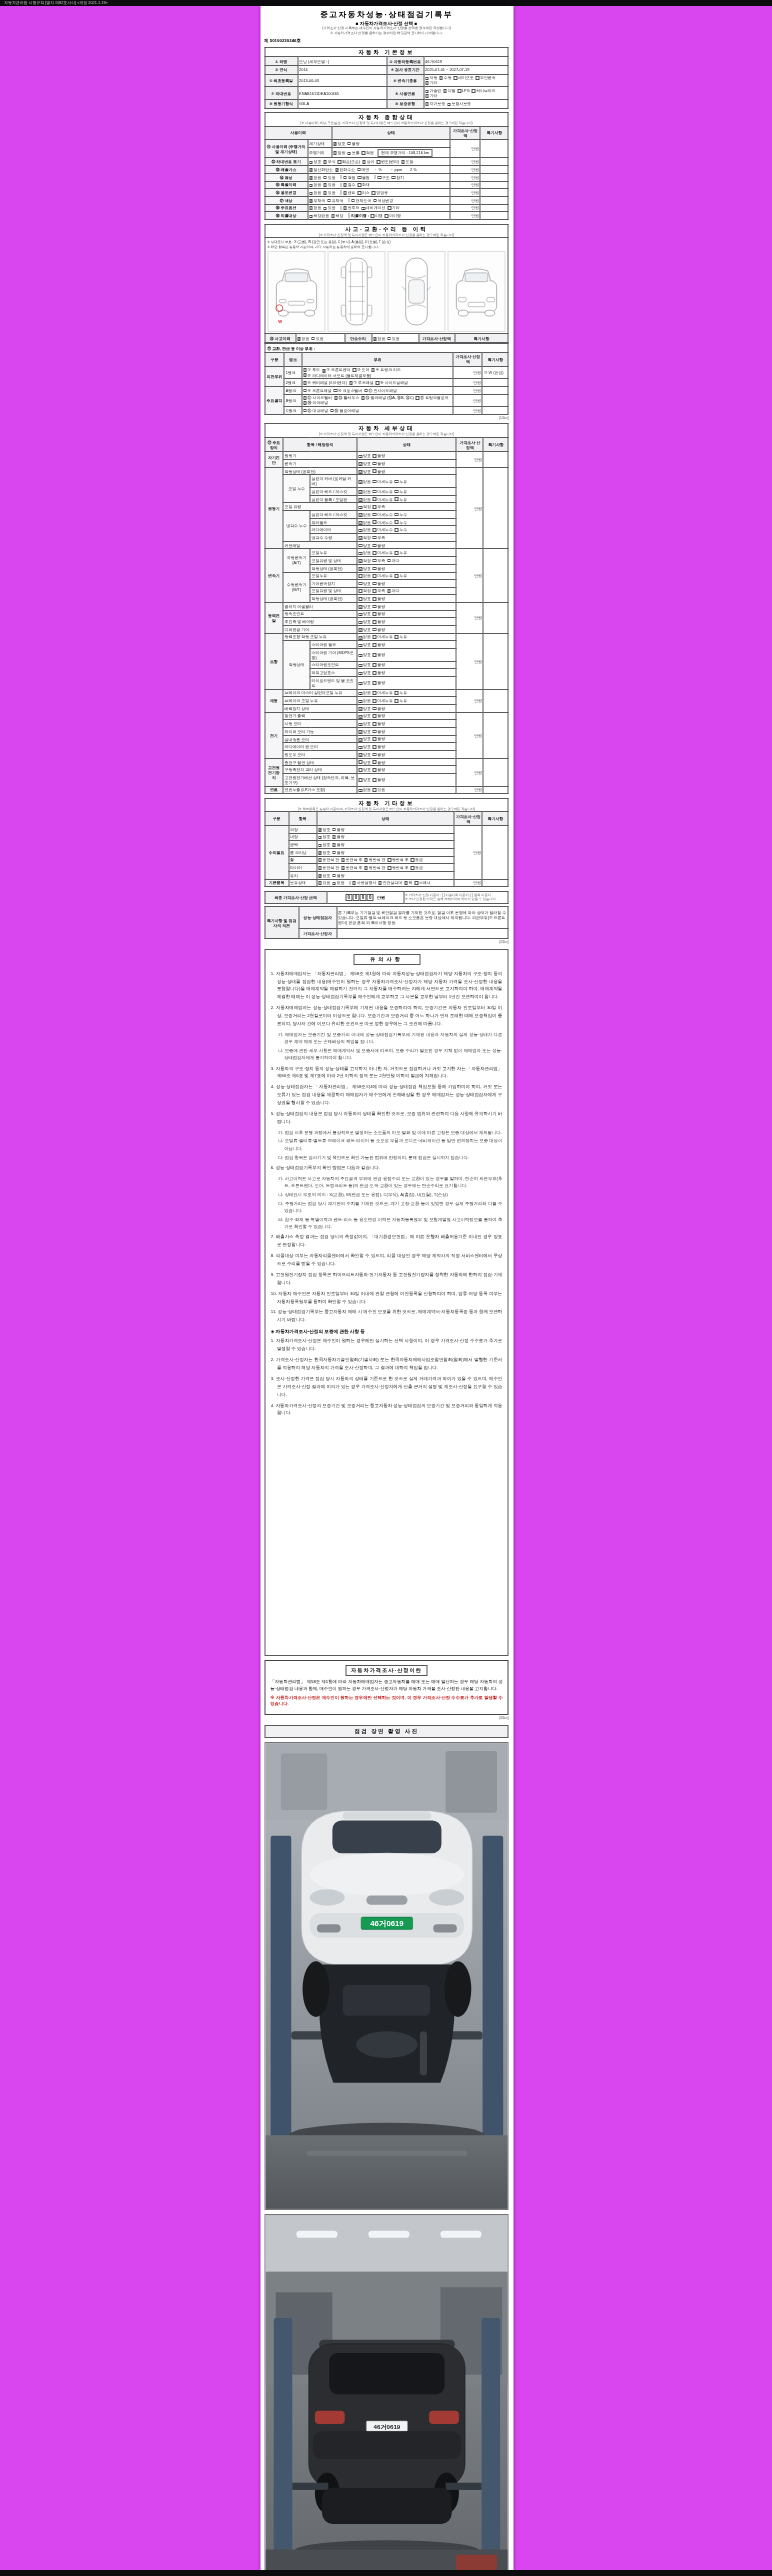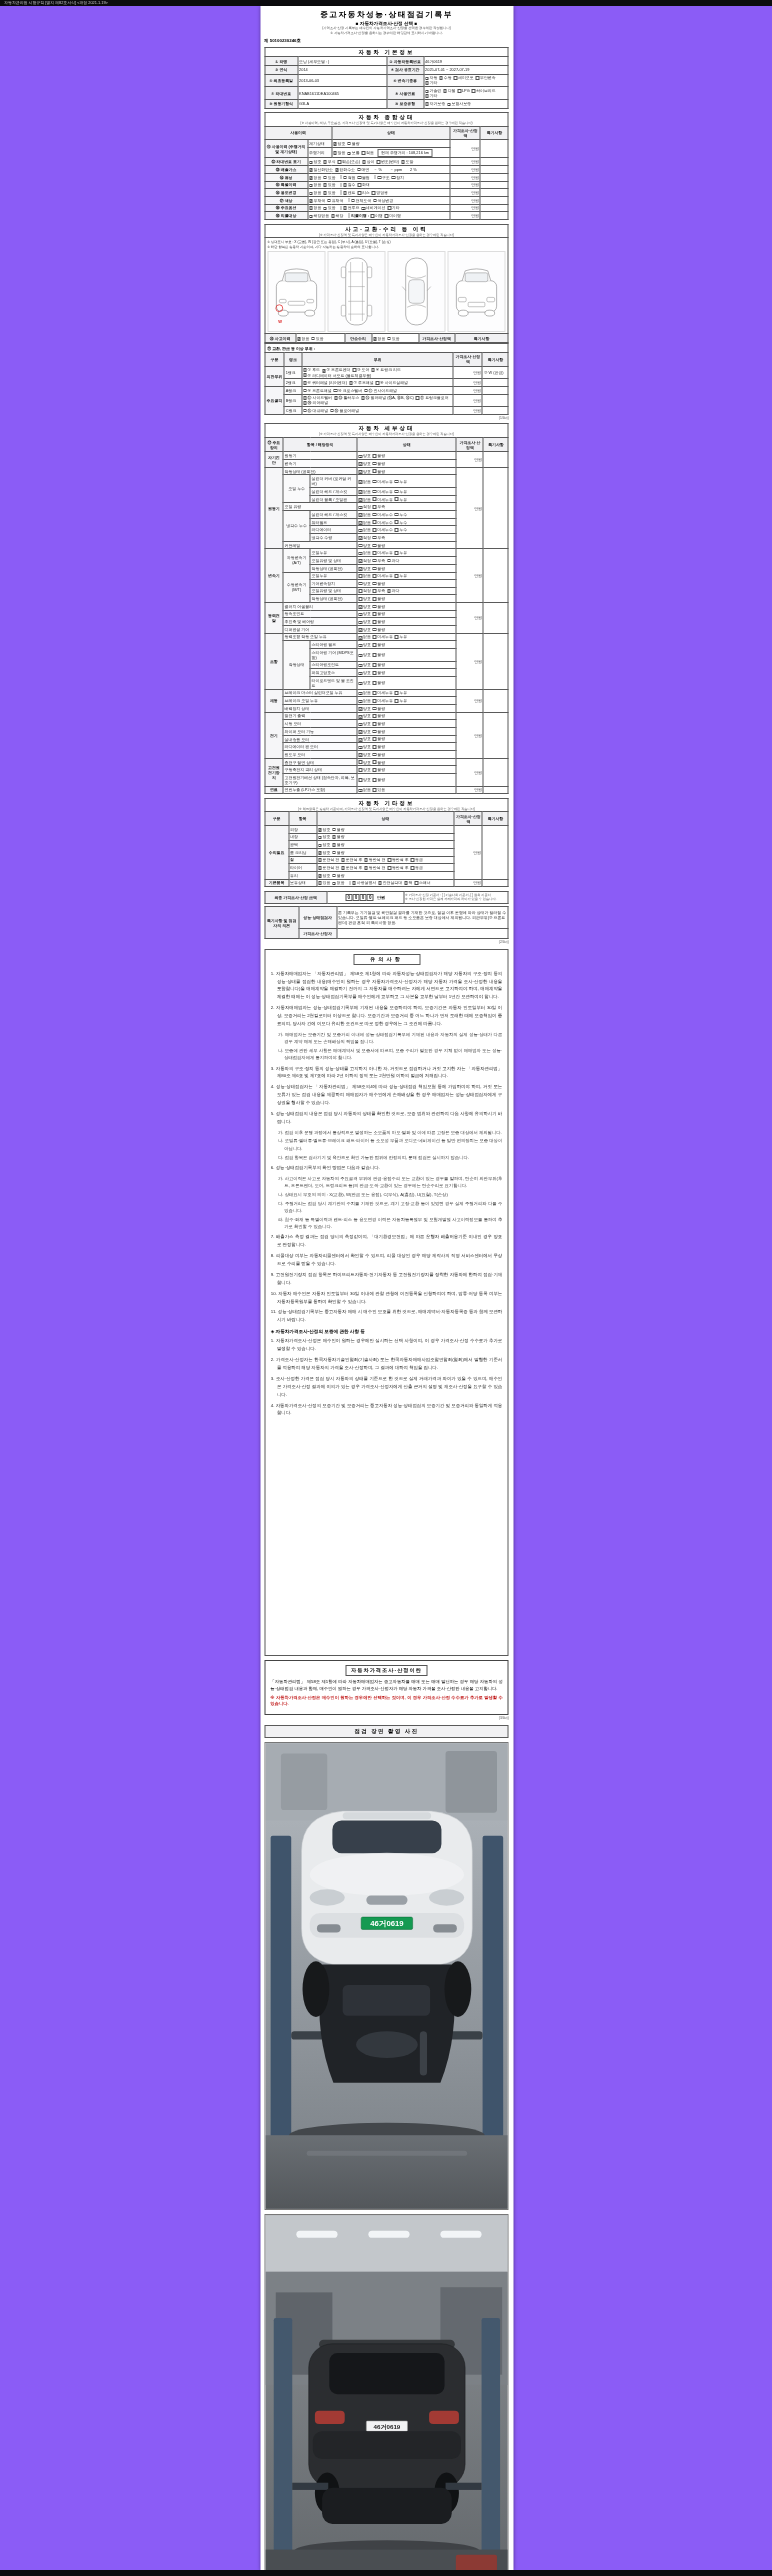--- a/index.html
+++ b/index.html
@@ -1,17 +1,17 @@
 <!DOCTYPE html>
 <html lang="ko" style="font-size:8.2px"><head>
 <meta charset="utf-8">
 <style>
 *{box-sizing:border-box;margin:0;padding:0}
 body{background:#46484c;font-family:"Liberation Sans","DejaVu Sans",sans-serif}
-.canvas{width:773px;height:2576px;margin:0 auto;background:#8b5cf6;position:relative;overflow:hidden}
+.canvas{width:773px;height:2576px;margin:0 auto;background:#d946ef;position:relative;overflow:hidden}
 .strip{position:absolute;left:0;width:100%;height:5.7px;background:#0c0c0e;color:#cfcfcf;font-size:3.9px;line-height:5.7px;padding:0 4.1px}
 .strip.top{top:0}.strip.bottom{bottom:0}
 .sheet{position:absolute;top:5.7px;left:50%;transform:translateX(-50%);width:253px;height:2565px;background:#fff;padding:2.6px 4.1px;overflow:hidden;box-shadow:0 0 4.1px rgba(0,0,0,.55)}
 .doc-header{text-align:center;padding:1.5px 0 0.5px}
 .doc-title{font-size:7.7px;font-weight:bold;letter-spacing:1.5px}
 .doc-subtitle{font-size:4.6px;font-weight:bold;margin-top:1px}
 .doc-note{font-size:3.3px;color:#444;line-height:1.5}
 .doc-no{font-size:4.4px;font-weight:bold;text-align:left;margin:2.1px 0 1px}
 .sec{margin-top:3.6px}
 .sec-head{border:0.5px solid #5a5a5a;border-bottom:none;text-align:center;padding:1px 0 0.5px;background:#fff}

